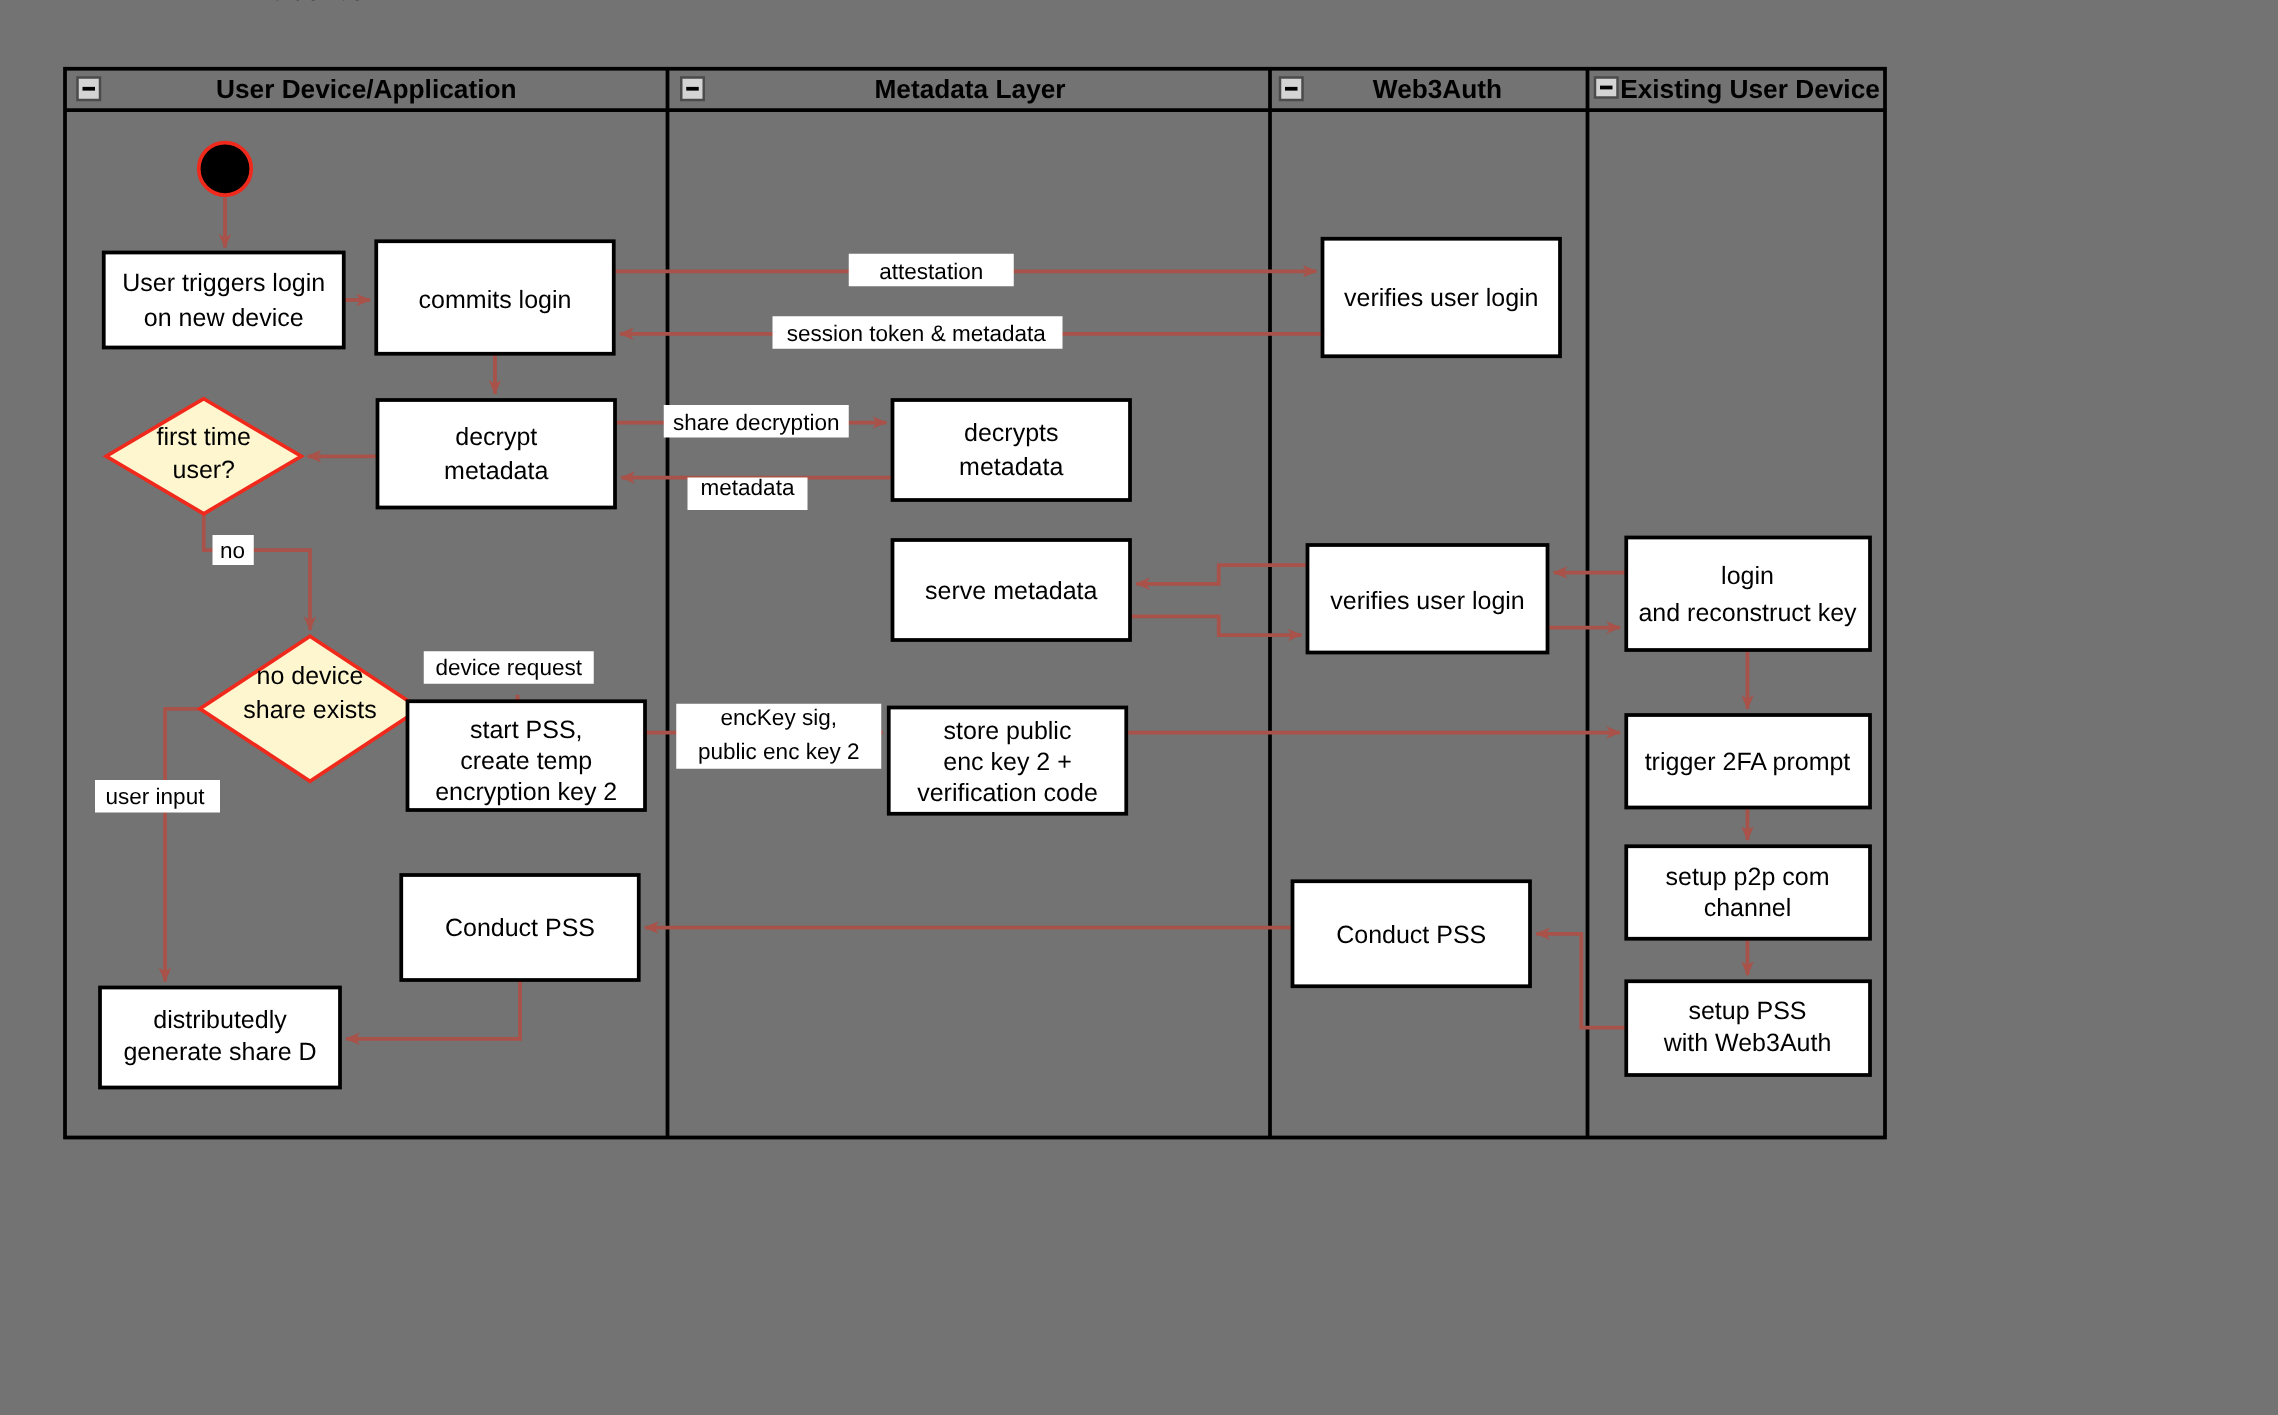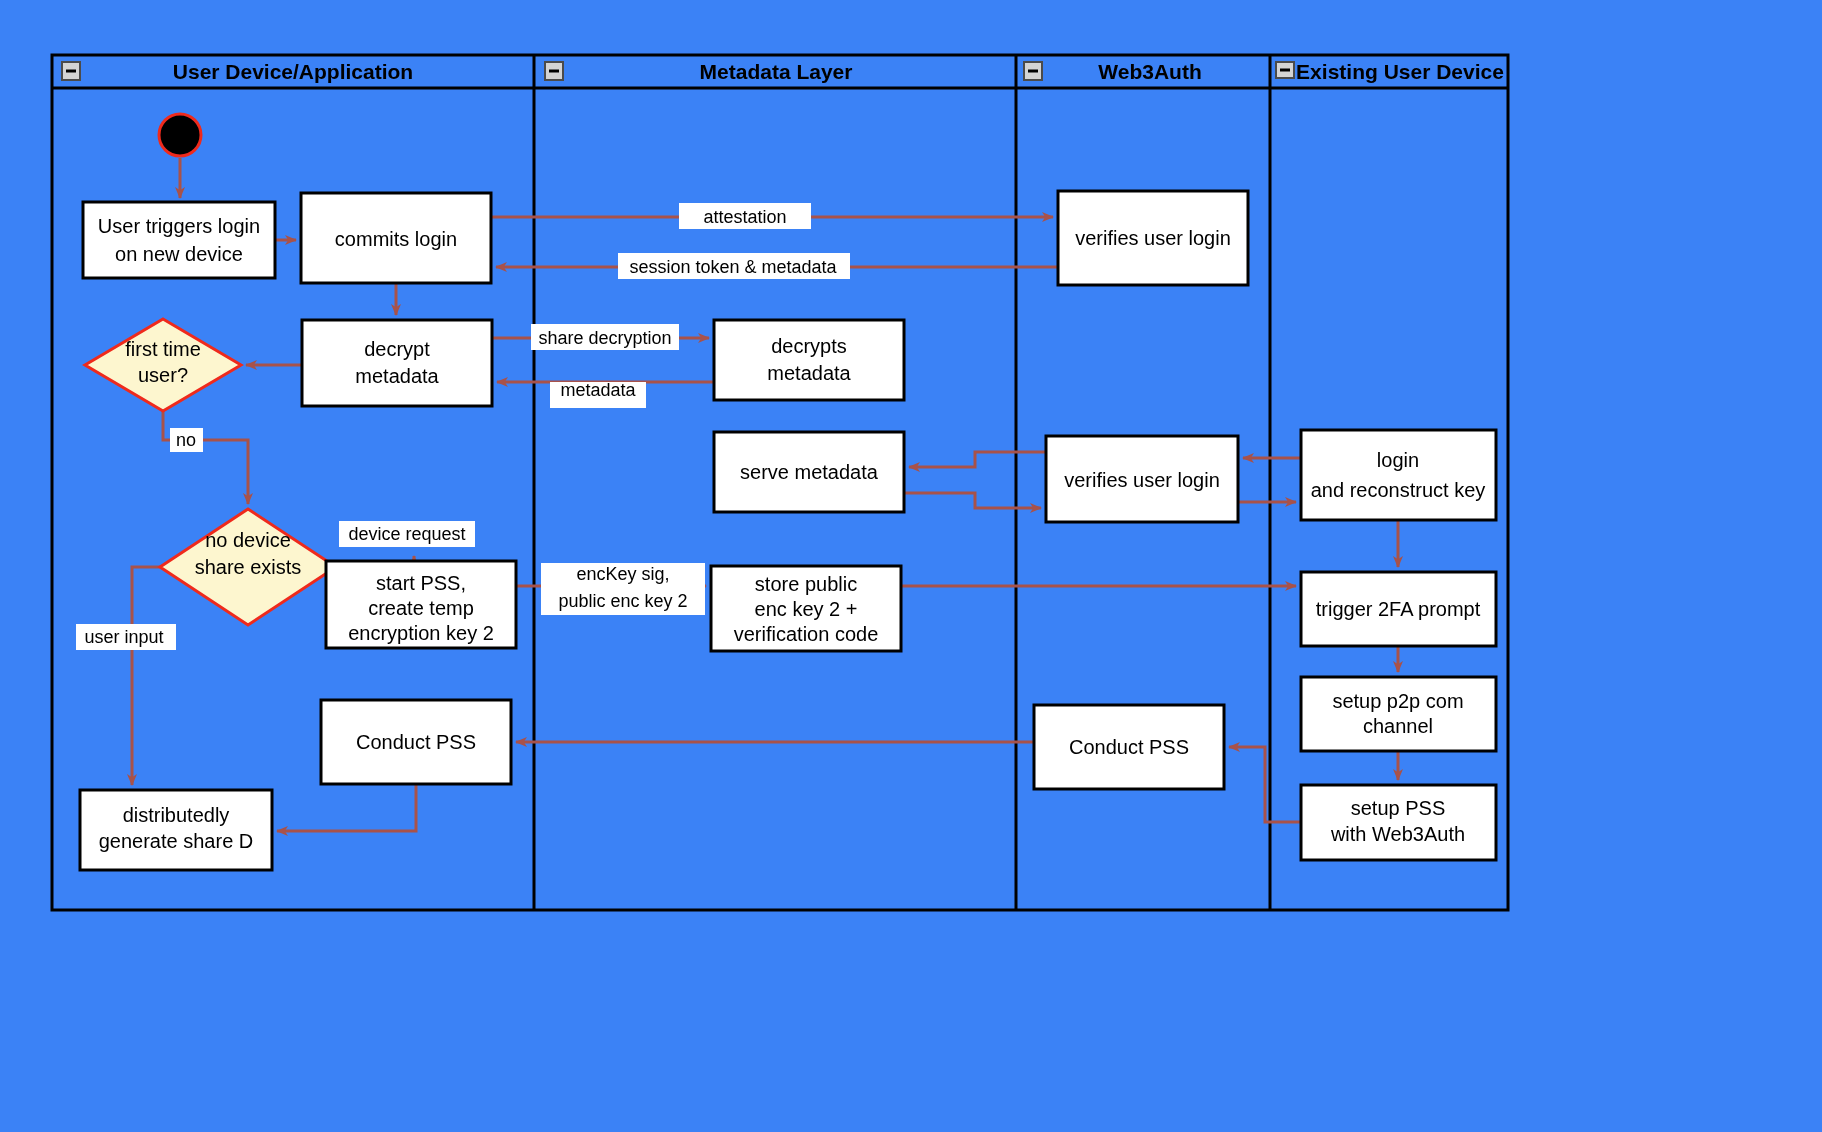--- a/index.html
+++ b/index.html
@@ -1,17 +1,17 @@
 <!DOCTYPE html>
 <html><head>
 <meta charset="utf-8">
 <style>
   html,body{margin:0;padding:0;background:#ffffff;}
   body{width:1822px;height:1132px;font-family:"Liberation Sans",sans-serif;overflow:hidden;}
-  #stage{position:relative;width:1822px;height:1132px;background:#3b82f6;}
+  #stage{position:relative;width:1822px;height:1132px;background:#737373;}
   svg{position:absolute;left:0;top:0;width:1822px;height:1132px;}
   .lane-title{font-family:"Liberation Sans",sans-serif;font-size:21px;font-weight:bold;fill:#000000;text-anchor:middle;dominant-baseline:middle;}
   .node-text{font-family:"Liberation Sans",sans-serif;font-size:20px;fill:#000000;text-anchor:middle;}
   .edge-text{font-family:"Liberation Sans",sans-serif;font-size:18px;fill:#000000;text-anchor:middle;}
   .box{fill:#ffffff;stroke:#000000;stroke-width:3;}
   .diamond{fill:#fdf6cf;stroke:#ef2a1c;stroke-width:3;}
   .lane-line{stroke:#000000;stroke-width:3;fill:none;}
   .frame{fill:none;stroke:#000000;stroke-width:3;}
   .edge{stroke:#a8524a;stroke-width:3;fill:none;}
   .label-bg{fill:#ffffff;}

